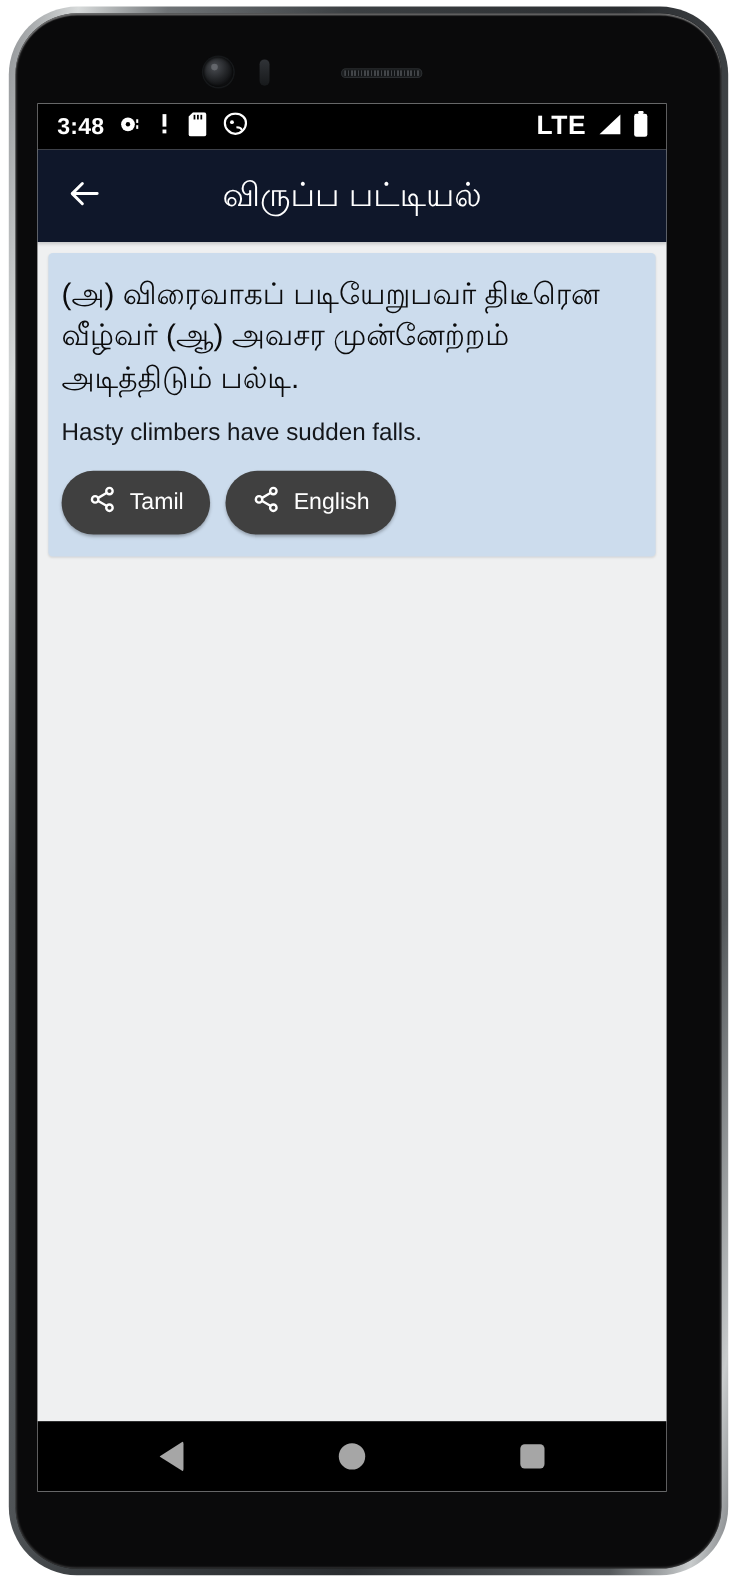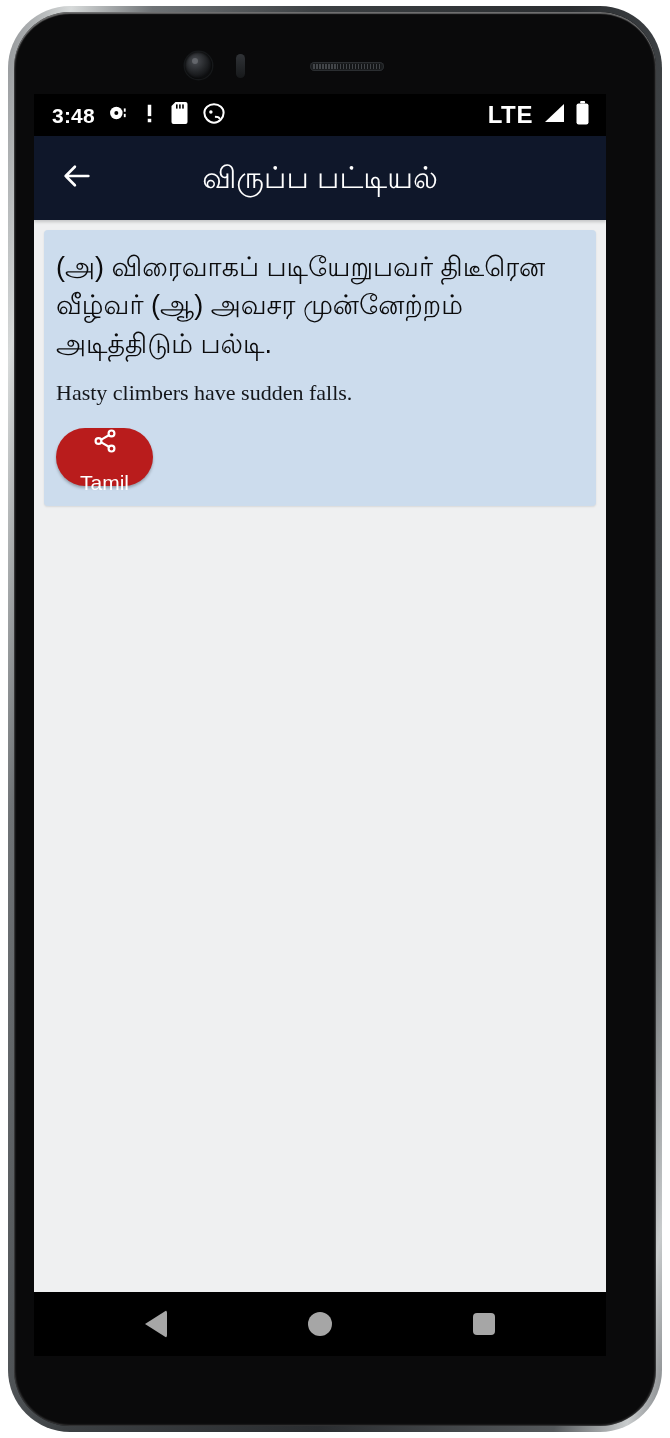--- a/index.html
+++ b/index.html
@@ -188,44 +188,43 @@
     font-size: 27px;
     line-height: 1.42;
     margin: 0 0 16px 0;
     font-family: "Liberation Sans", sans-serif;
   }
   .proverb-english {
     color: #14161a;
     font-size: 22px;
     line-height: 1.3;
     margin: 8px 0 20px 0;
-    font-family: Liberation Serif, serif;
+    font-family: Liberation Sans, sans-serif;
   }
 
   .btn-row {
     display: flex;
     gap: 14px;
     align-items: center;
   }
   .pill {
     display: inline-flex;
     align-items: center;
     gap: 12px;
-    background: #b91c1c;
+    background: #404040;
     color: #ffffff;
     border: none;
     border-radius: 999px;
     padding: 0 24px;
     height: 58px;
     font-size: 21px;
     font-family: "Liberation Sans", sans-serif;
     cursor: pointer;
     box-shadow: 0 2px 3px rgba(0,0,0,0.28);
     white-space: nowrap;
-    flex-direction: column;
   }
   .pill .ico { flex: none; }
 
   
   .navbar {
     position: absolute;
     left: 0;
     right: 0;
     bottom: 0;
     height: 64px;
@@ -353,20 +352,31 @@
                 <svg width="26" height="26" viewBox="0 0 24 24">
                   <circle cx="18" cy="5" r="2.7" fill="none" stroke="#fff" stroke-width="2"></circle>
                   <circle cx="18" cy="19" r="2.7" fill="none" stroke="#fff" stroke-width="2"></circle>
                   <circle cx="6" cy="12" r="2.7" fill="none" stroke="#fff" stroke-width="2"></circle>
                   <path d="M8.6 10.7l6.9-4M8.6 13.3l6.9 4" fill="none" stroke="#fff" stroke-width="2" stroke-linecap="round"></path>
                 </svg>
               </span>
               <span>Tamil</span>
             </button>
 
+            <button class="pill">
+              <span class="ico">
+                <svg width="26" height="26" viewBox="0 0 24 24">
+                  <circle cx="18" cy="5" r="2.7" fill="none" stroke="#fff" stroke-width="2"></circle>
+                  <circle cx="18" cy="19" r="2.7" fill="none" stroke="#fff" stroke-width="2"></circle>
+                  <circle cx="6" cy="12" r="2.7" fill="none" stroke="#fff" stroke-width="2"></circle>
+                  <path d="M8.6 10.7l6.9-4M8.6 13.3l6.9 4" fill="none" stroke="#fff" stroke-width="2" stroke-linecap="round"></path>
+                </svg>
+              </span>
+              <span>English</span>
+            </button>
 
 
           </div>
         </div>
       </div>
 
       <div class="navbar">
         <div class="nav-btn">
           <span class="nav-back"></span>
         </div>

